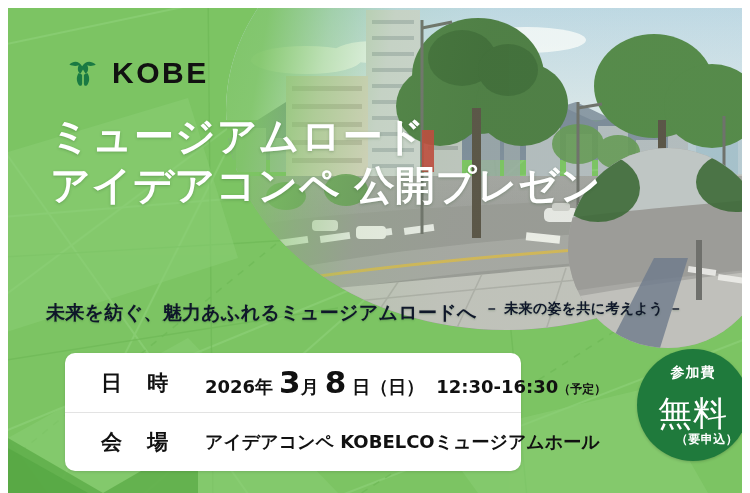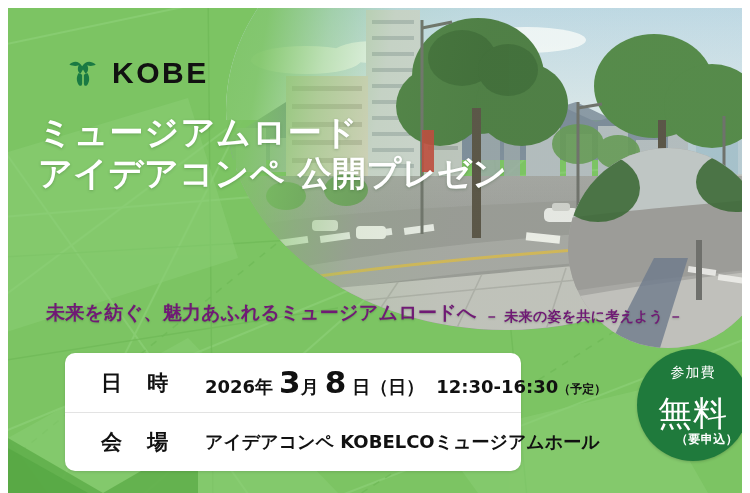--- a/index.html
+++ b/index.html
@@ -71,31 +71,31 @@
     letter-spacing:2.5px;line-height:1;
   }
 
   
   .headline{
     position:absolute;left:30px;top:104px;width:700px;
     color:#ffffff;font-weight:bold;
     font-family:"DejaVu Sans","Liberation Sans",sans-serif;
     text-shadow:0 1px 3px rgba(40,80,40,0.30);
   }
-  .hl-line{font-size:34px;line-height:1.22;letter-spacing:1px;white-space:nowrap;}
+  .hl-line{font-size:40px;line-height:1.22;letter-spacing:1px;white-space:nowrap;margin-left:12px;}
   .hl-line.l2{letter-spacing:0.5px;}
 
   
   .subtitle{
     position:absolute;left:38px;top:292px;
-    color:#701a75;font-weight:bold;
+    color:#0f172a;font-weight:bold;
     font-family:"DejaVu Sans","Liberation Sans",sans-serif;
     white-space:nowrap;
     text-shadow:0 1px 2px rgba(40,80,40,0.28);
-    display:flex;align-items:flex-end;gap:8px;
+    display:flex;align-items:flex-start;gap:8px;
   }
   .subtitle .sub-main{font-size:19px;letter-spacing:0.3px;}
   .subtitle .sub-tail{font-size:14px;letter-spacing:0.3px;}
 
   
   .info-box{
     position:absolute;left:57px;top:345px;
     width:456px;height:118px;
     background:#ffffff;
     border-radius:10px;
@@ -125,21 +125,21 @@
   
   .badge{
     position:absolute;left:629px;top:341px;
     width:112px;height:112px;border-radius:50%;
     background:#1F7A3C;
     display:flex;flex-direction:column;align-items:center;justify-content:center;
     color:#ffffff;
     font-family:"DejaVu Sans","Liberation Sans",sans-serif;
     box-shadow:0 1px 3px rgba(0,0,0,0.18);
   }
-  .badge-top{font-size:14px;font-weight:normal;letter-spacing:1px;line-height:1;margin-bottom:16px;}
+  .badge-top{font-size:14px;font-weight:bold;letter-spacing:1px;line-height:1;margin-bottom:16px;}
   .badge-main{font-size:34px;font-weight:normal;letter-spacing:1px;line-height:1;margin:1px 0 3px;}
   .badge-note{font-size:12px;font-weight:bold;letter-spacing:0.5px;line-height:1;margin-left:28px;}
 </style>
 </head>
 <body>
 
 <div id="banner">
 
   <div class="green-card">
 

